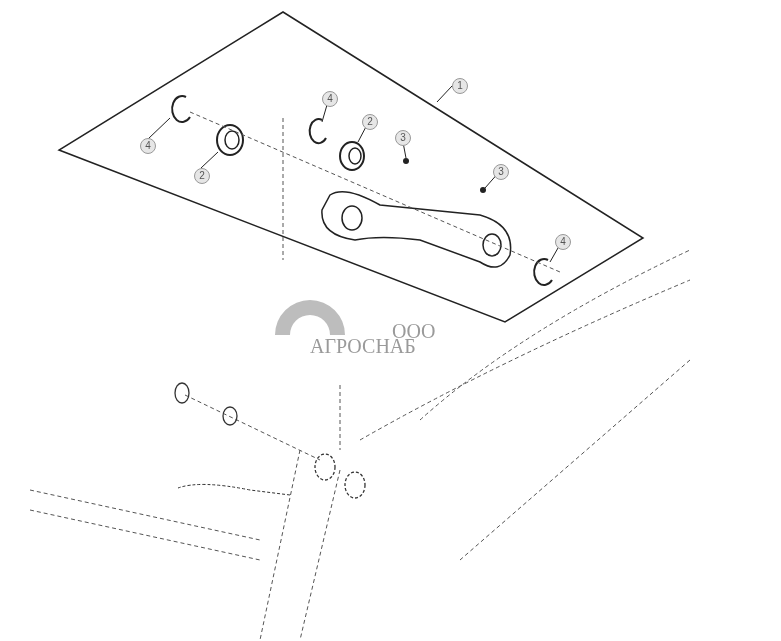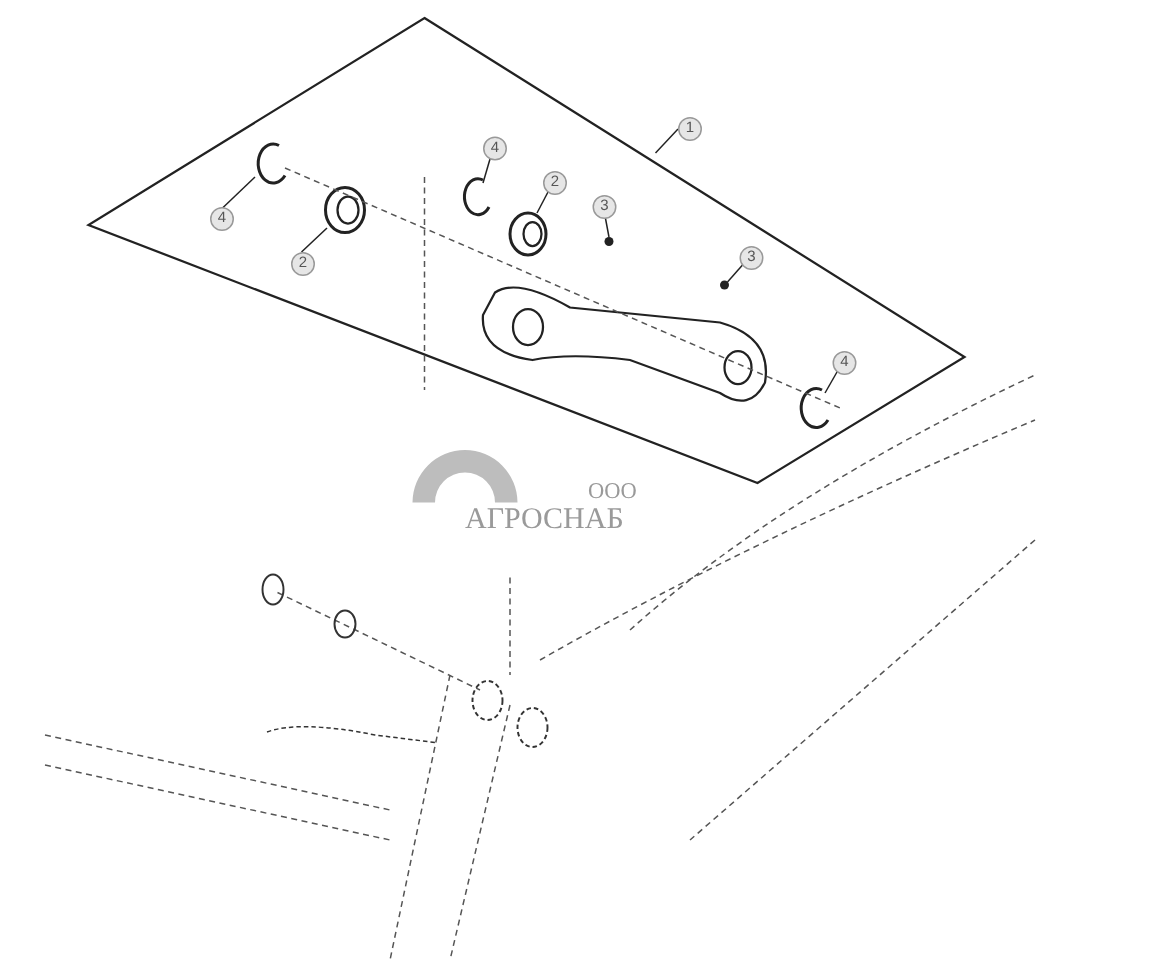--- a/index.html
+++ b/index.html
@@ -68,14 +68,14 @@
 
 <div class="callout" style="left:452px;top:78px">1</div>
 <div class="callout" style="left:194px;top:168px">2</div>
 <div class="callout" style="left:362px;top:114px">2</div>
 <div class="callout" style="left:395px;top:130px">3</div>
 <div class="callout" style="left:493px;top:164px">3</div>
 <div class="callout" style="left:140px;top:138px">4</div>
 <div class="callout" style="left:322px;top:91px">4</div>
 <div class="callout" style="left:555px;top:234px">4</div>
 
-<div class="wm" style="left:392px;top:320px;font-size:15px;">ООО</div>
+<div class="wm" style="left:392px;top:320px;font-size:20px;">ООО</div>
 <div class="wm" style="left:310px;top:335px;font-size:20px;">АГРОСНАБ</div>
 
 </body></html>

